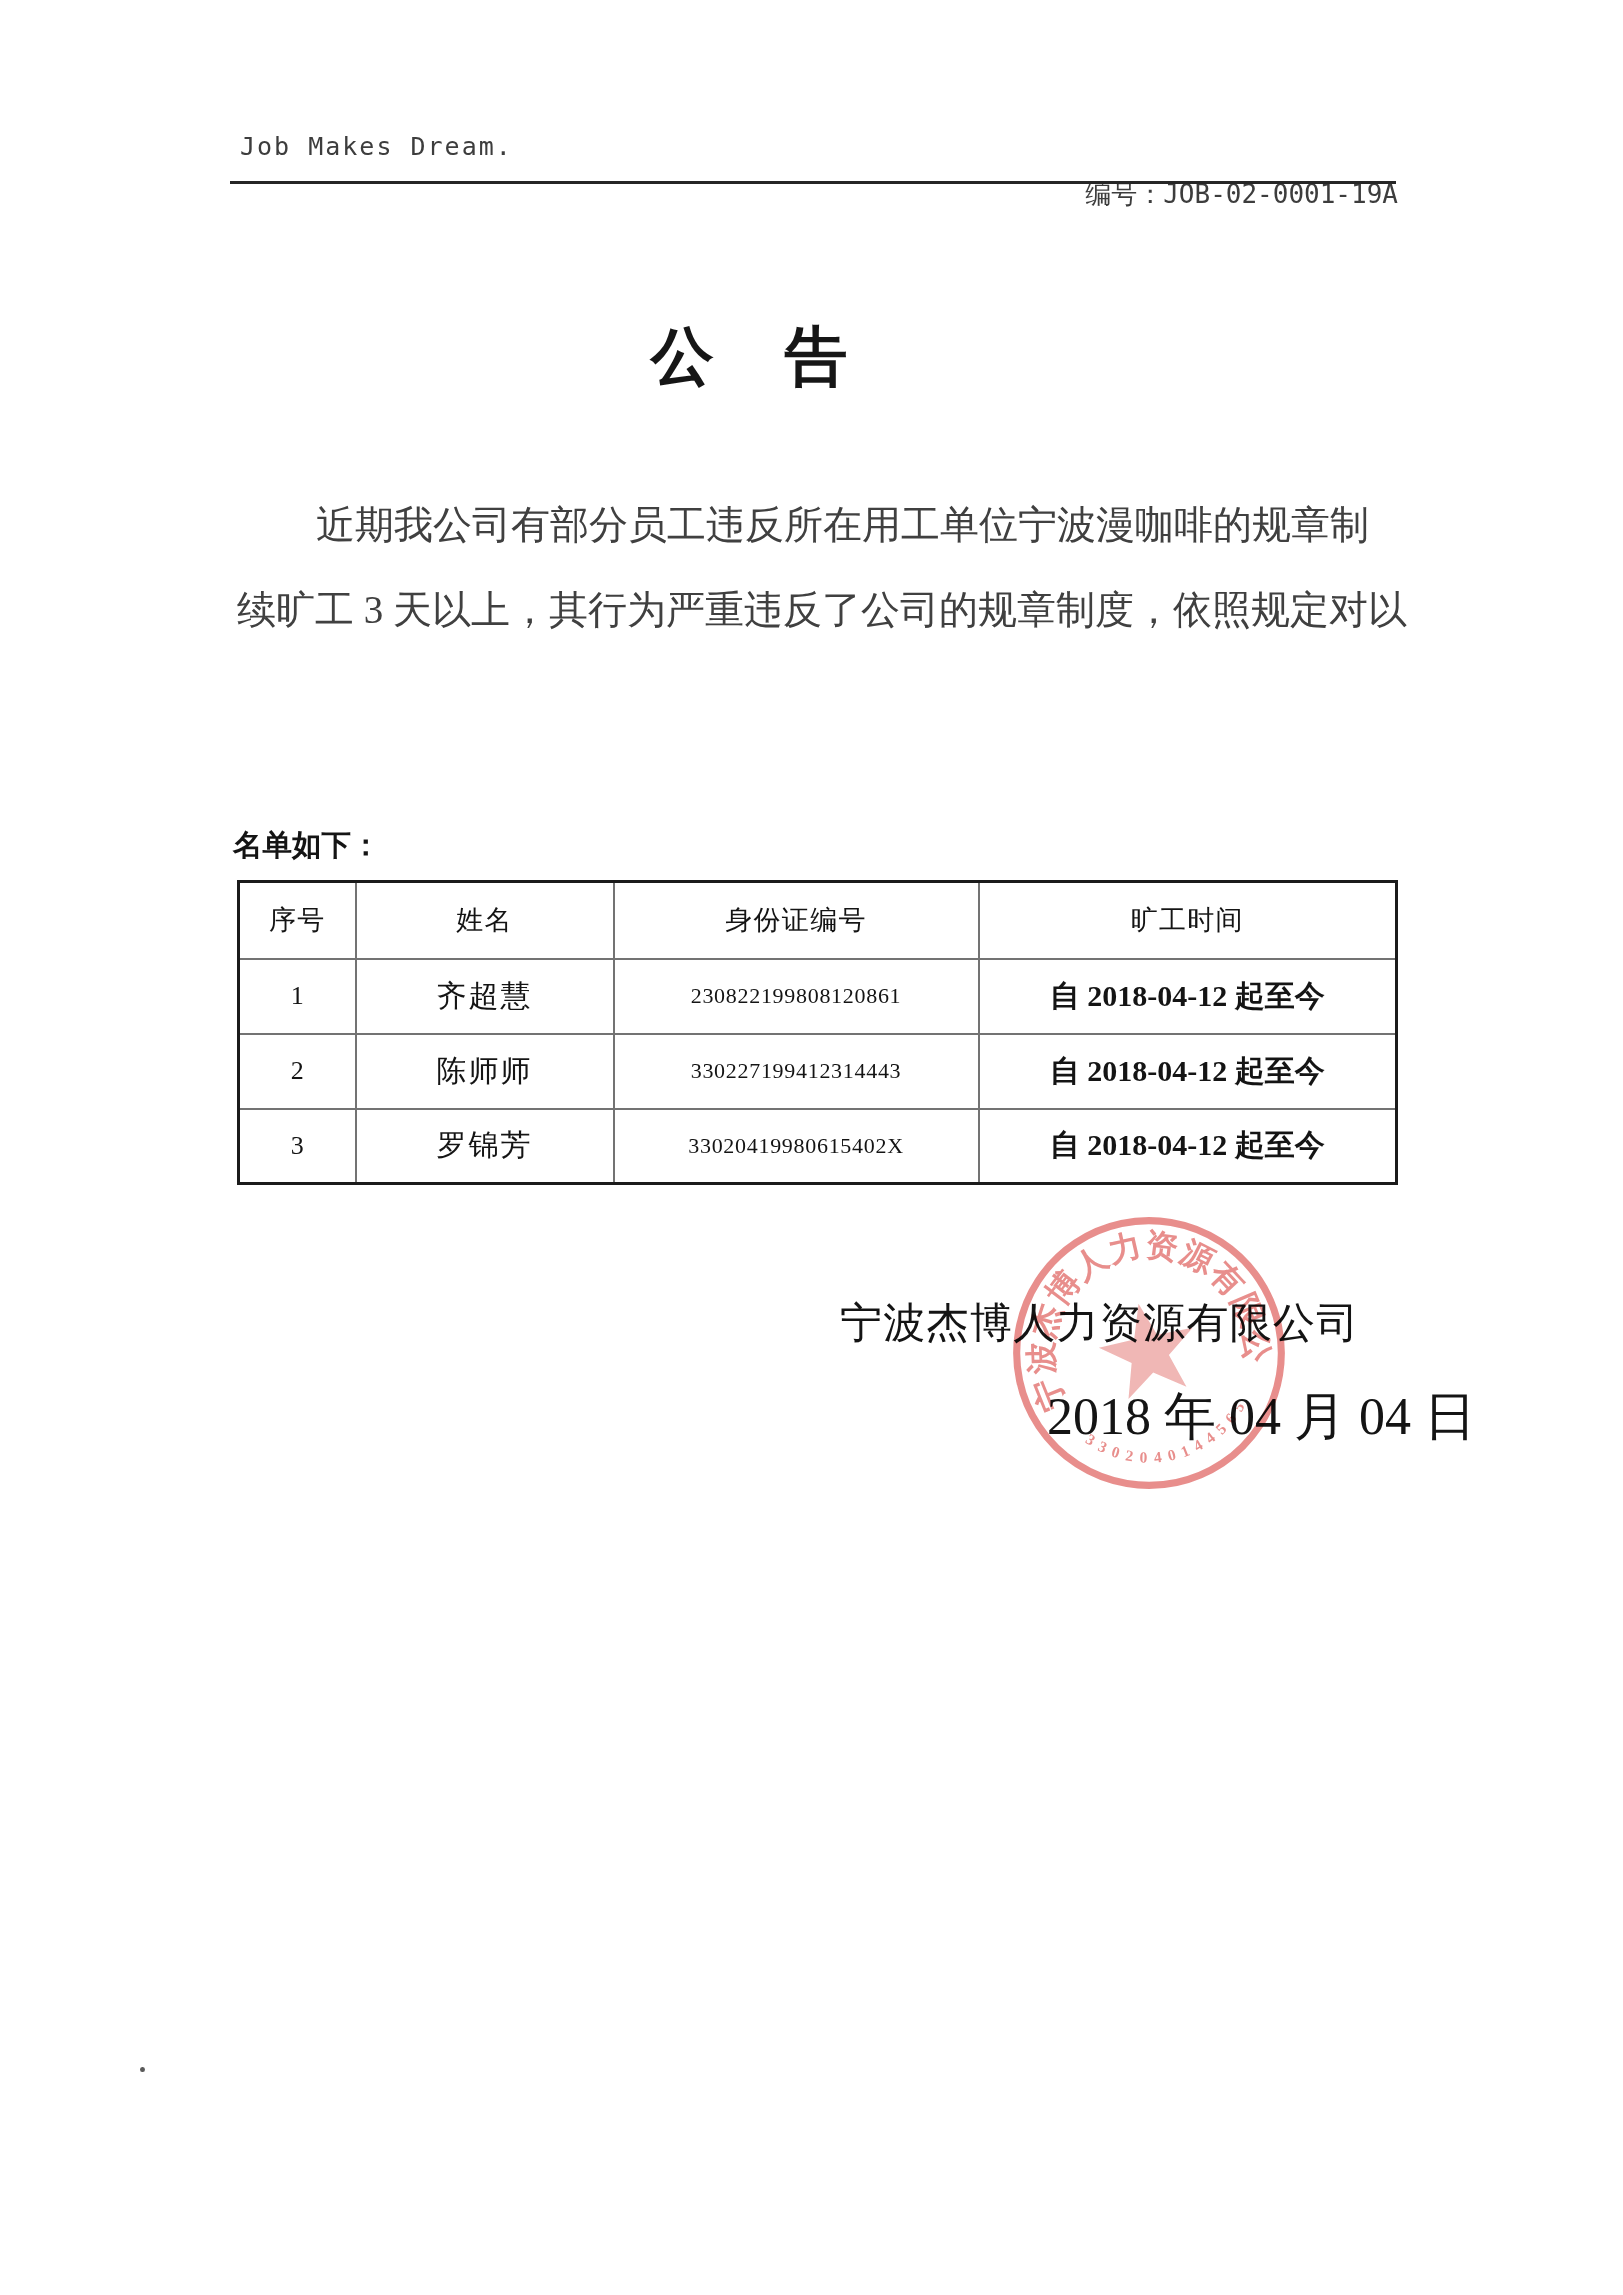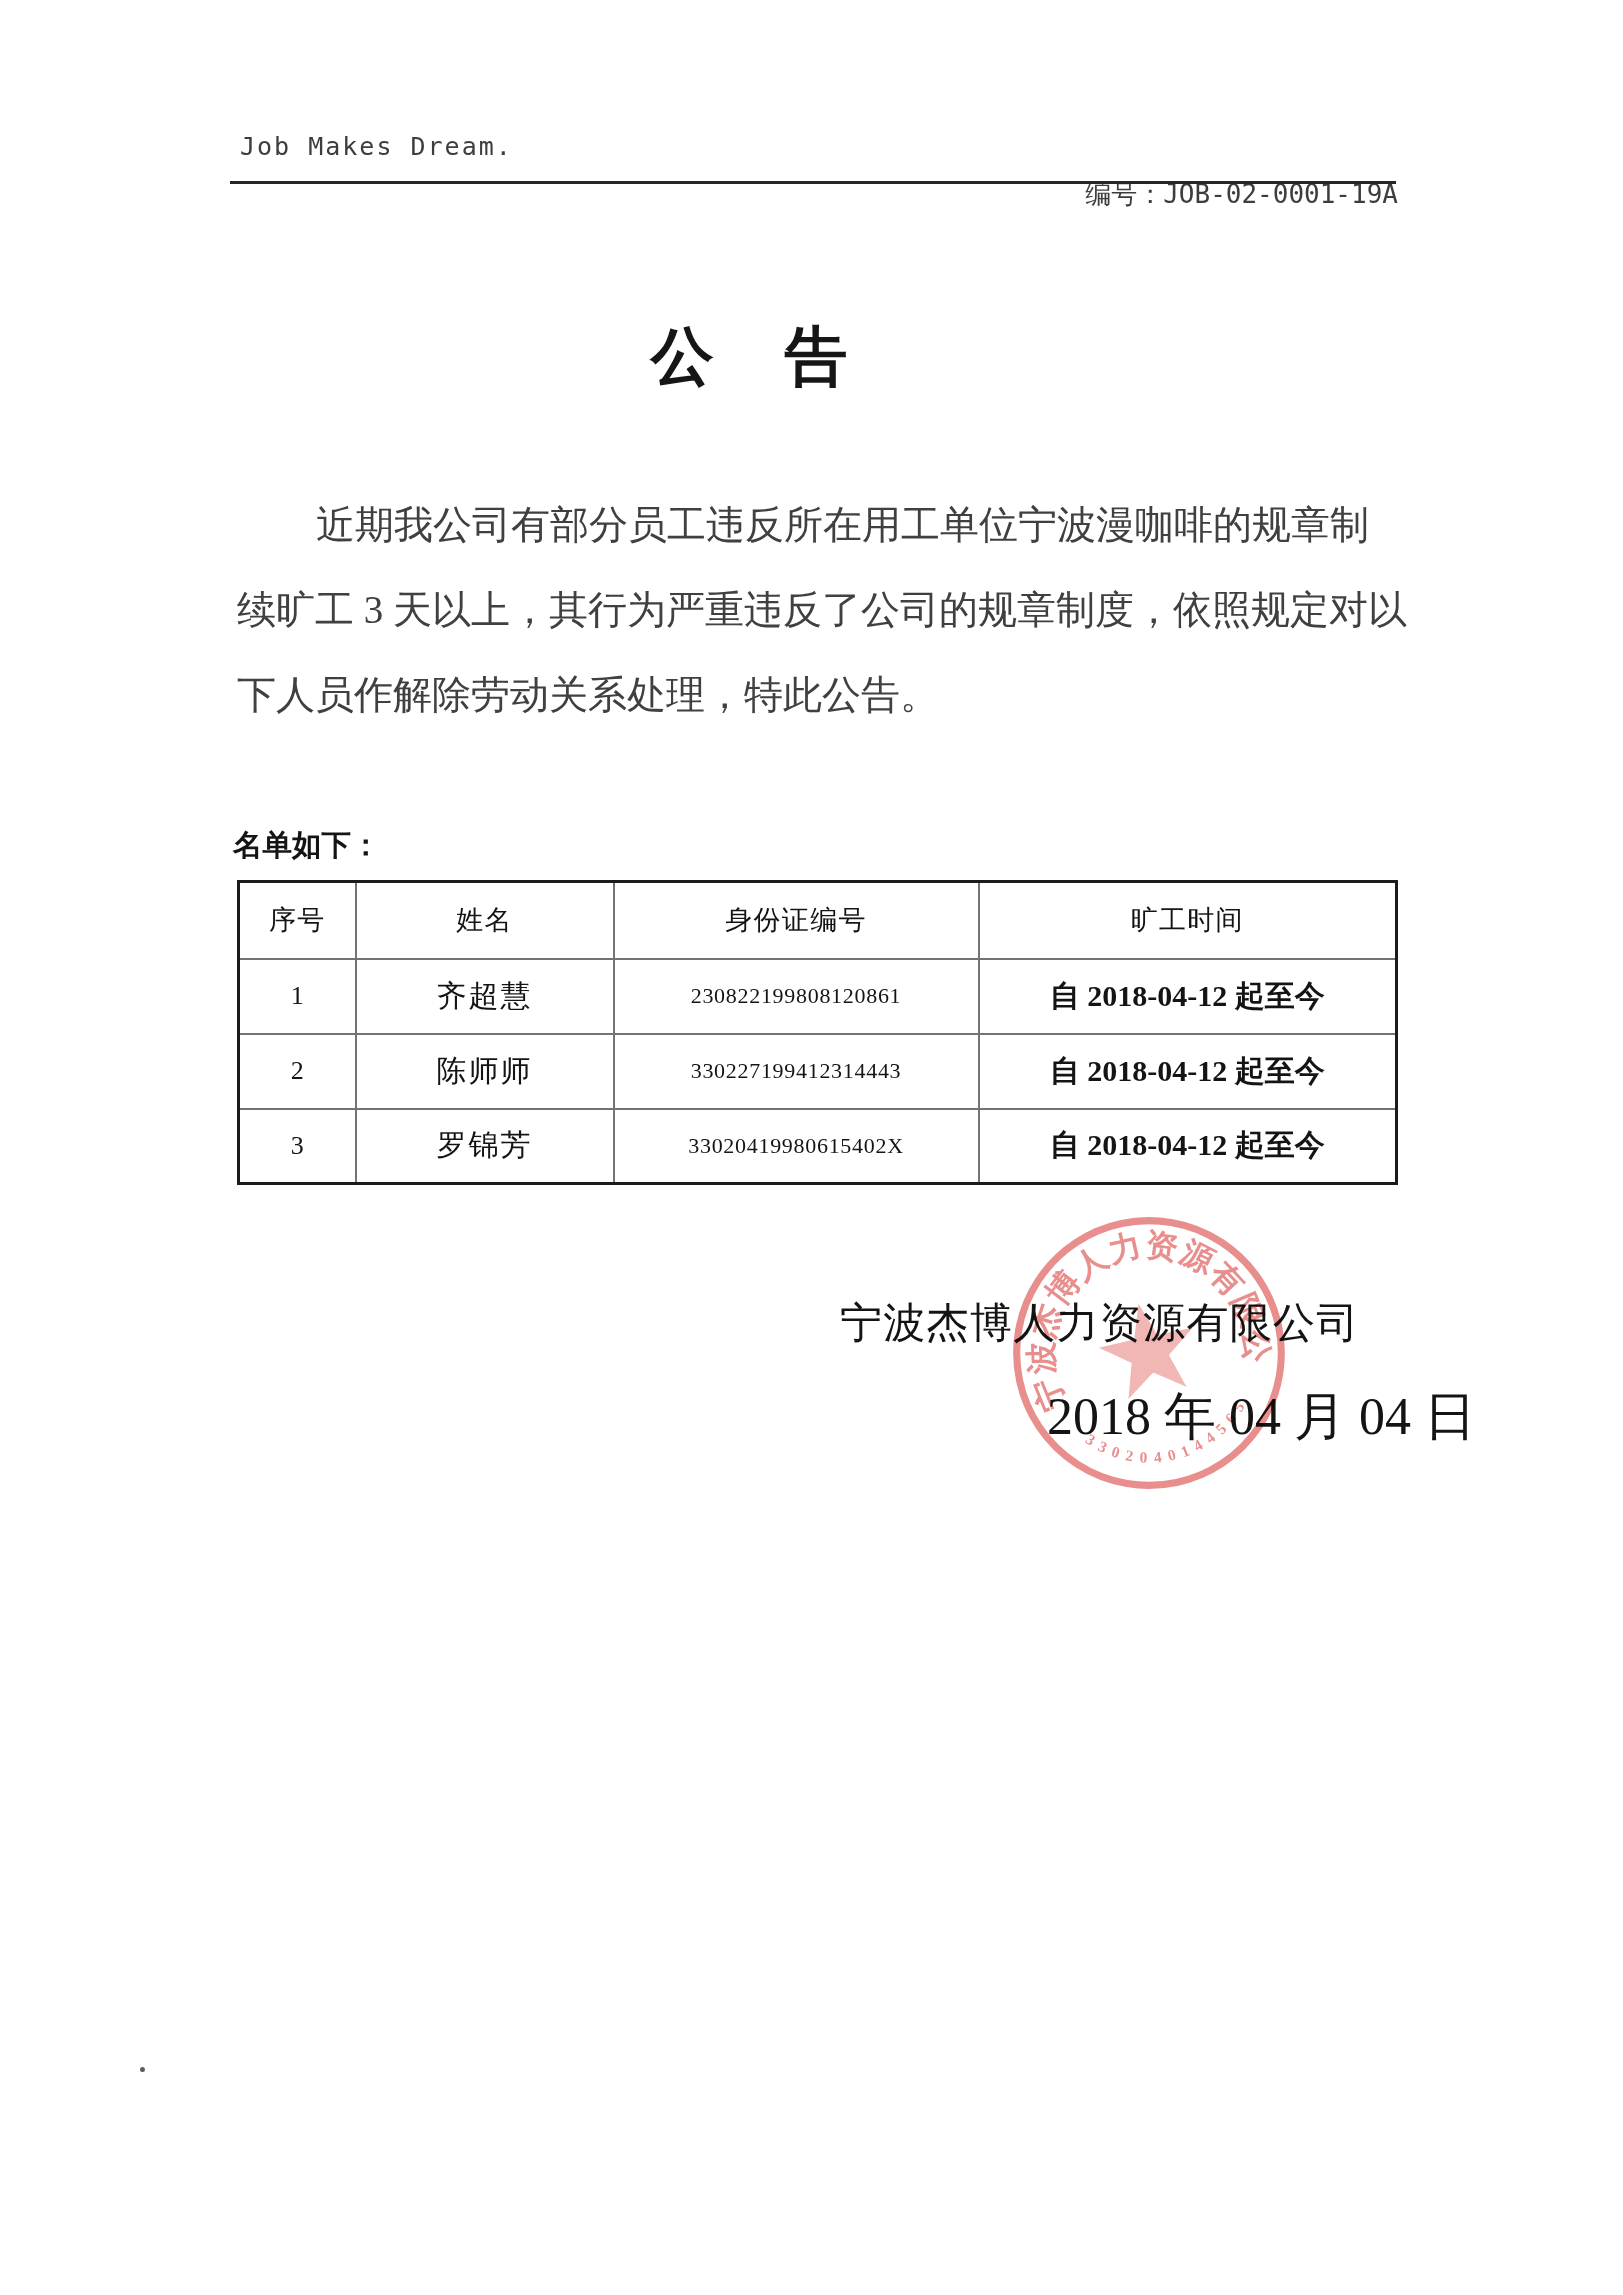--- a/index.html
+++ b/index.html
@@ -66,21 +66,20 @@
 
   <span class="hdr-slogan">Job Makes Dream.</span>
   <span class="hdr-number">编号：JOB-02-0001-19A</span>
   <div class="hdr-rule"></div>
 
   <h1 class="title">公　告</h1>
 
   <div class="bodytext">
     <div class="body-line indent">近期我公司有部分员工违反所在用工单位宁波漫咖啡的规章制</div>
     <div class="body-line">续旷工 3 天以上，其行为严重违反了公司的规章制度，依照规定对以</div>
-    <div class="body-line">下人员作解除劳动关系处理，特此公告。</div>
   </div>
 
   <div class="list-intro">名单如下：</div>
 
   <table class="roster">
     <colgroup>
       <col style="width:117px">
       <col style="width:258px">
       <col style="width:365px">
       <col style="width:418px">

